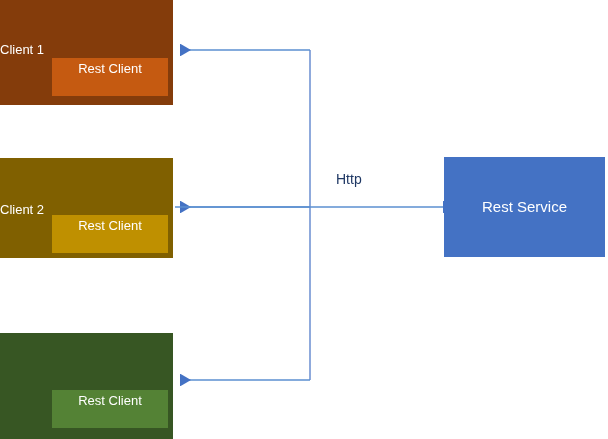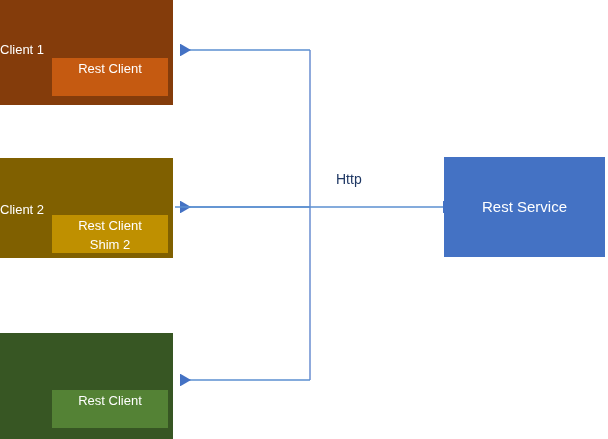--- a/index.html
+++ b/index.html
@@ -136,21 +136,20 @@
   <div class="client-box" id="box1"></div>
   <div class="client-label" id="box1-label">Client 1</div>
   <div class="shim-box" id="box1-shim">
     <span class="shim-line">Rest Client</span>
   </div>
 
   <div class="client-box" id="box2"></div>
   <div class="client-label" id="box2-label">Client 2</div>
   <div class="shim-box" id="box2-shim">
     <span class="shim-line">Rest Client</span>
-    <span class="shim-line">Shim 2</span>
   </div>
 
   <div class="client-box" id="box3"></div>
   <div class="shim-box" id="box3-shim">
     <span class="shim-line">Rest Client</span>
   </div>
 
   <div id="service-box">Rest Service</div>
 
 </div>

